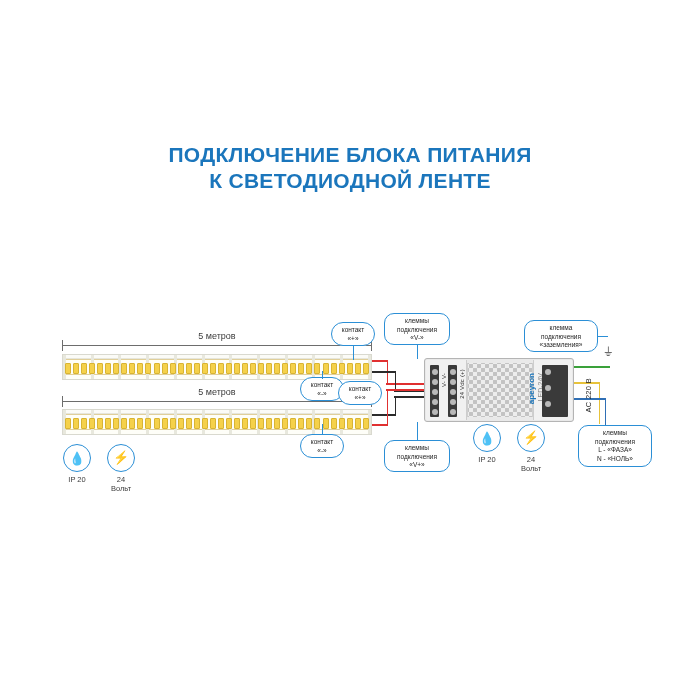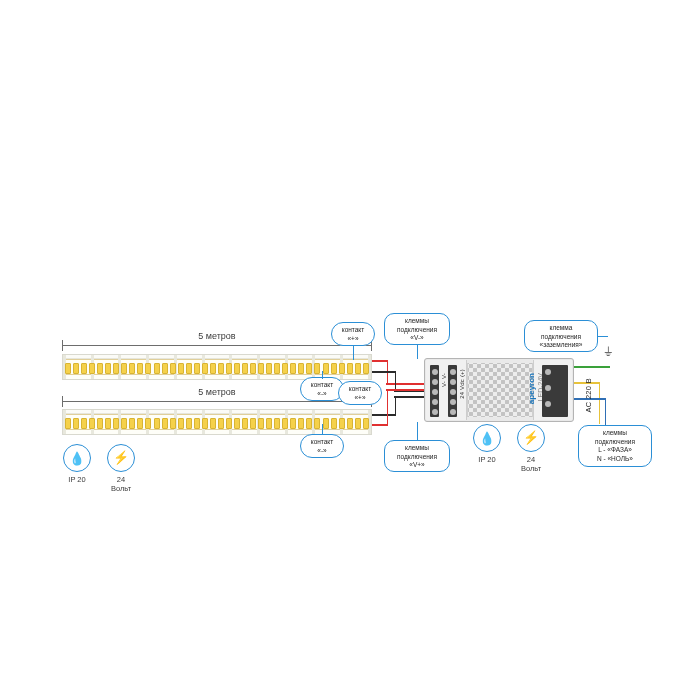--- a/index.html
+++ b/index.html
@@ -289,20 +289,24 @@
     font-size: 12px;
     color: #3a3a3a;
     line-height: 1;
   }
 </style>
 </head>
 <body>
 
 <div class="stage">
 
+  <div class="title">
+    <span>ПОДКЛЮЧЕНИЕ БЛОКА ПИТАНИЯ</span>
+    <span class="l2">К СВЕТОДИОДНОЙ ЛЕНТЕ</span>
+  </div>
 
   <div class="strip" style="left:62px; top:354px; width:310px;">
     <div class="inner"></div>
     <div class="strip-copper" style="top:4px;"></div>
     <div class="strip-copper" style="bottom:4px;"></div>
     <div class="pads">
       <div class="pad"></div>
         <div class="pad"></div>
         <div class="pad"></div>
         <div class="pad"></div>

